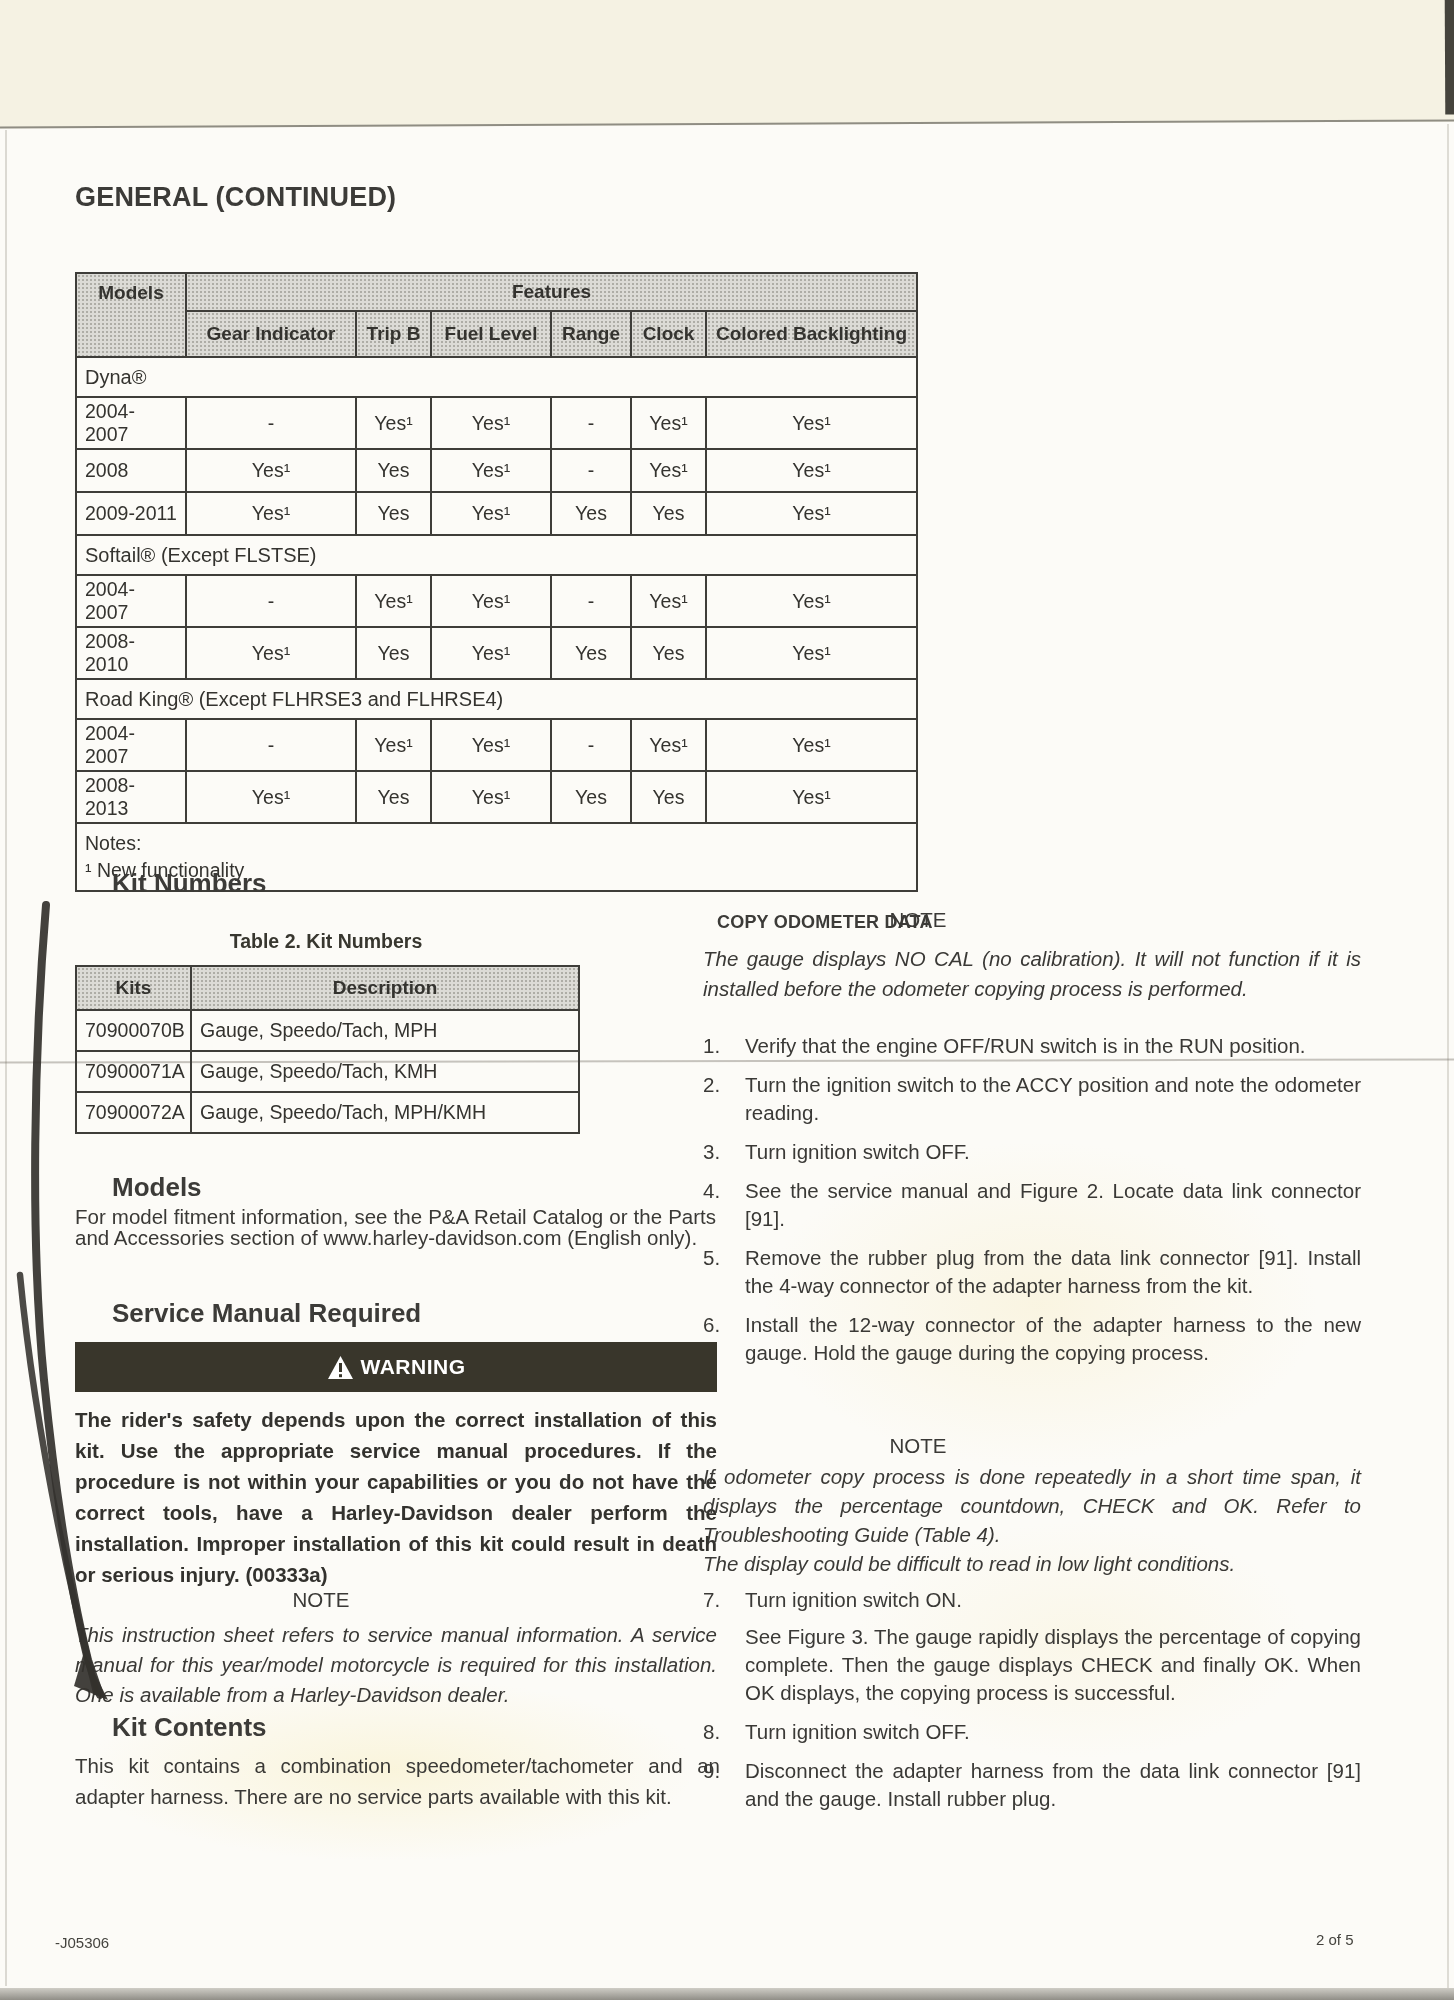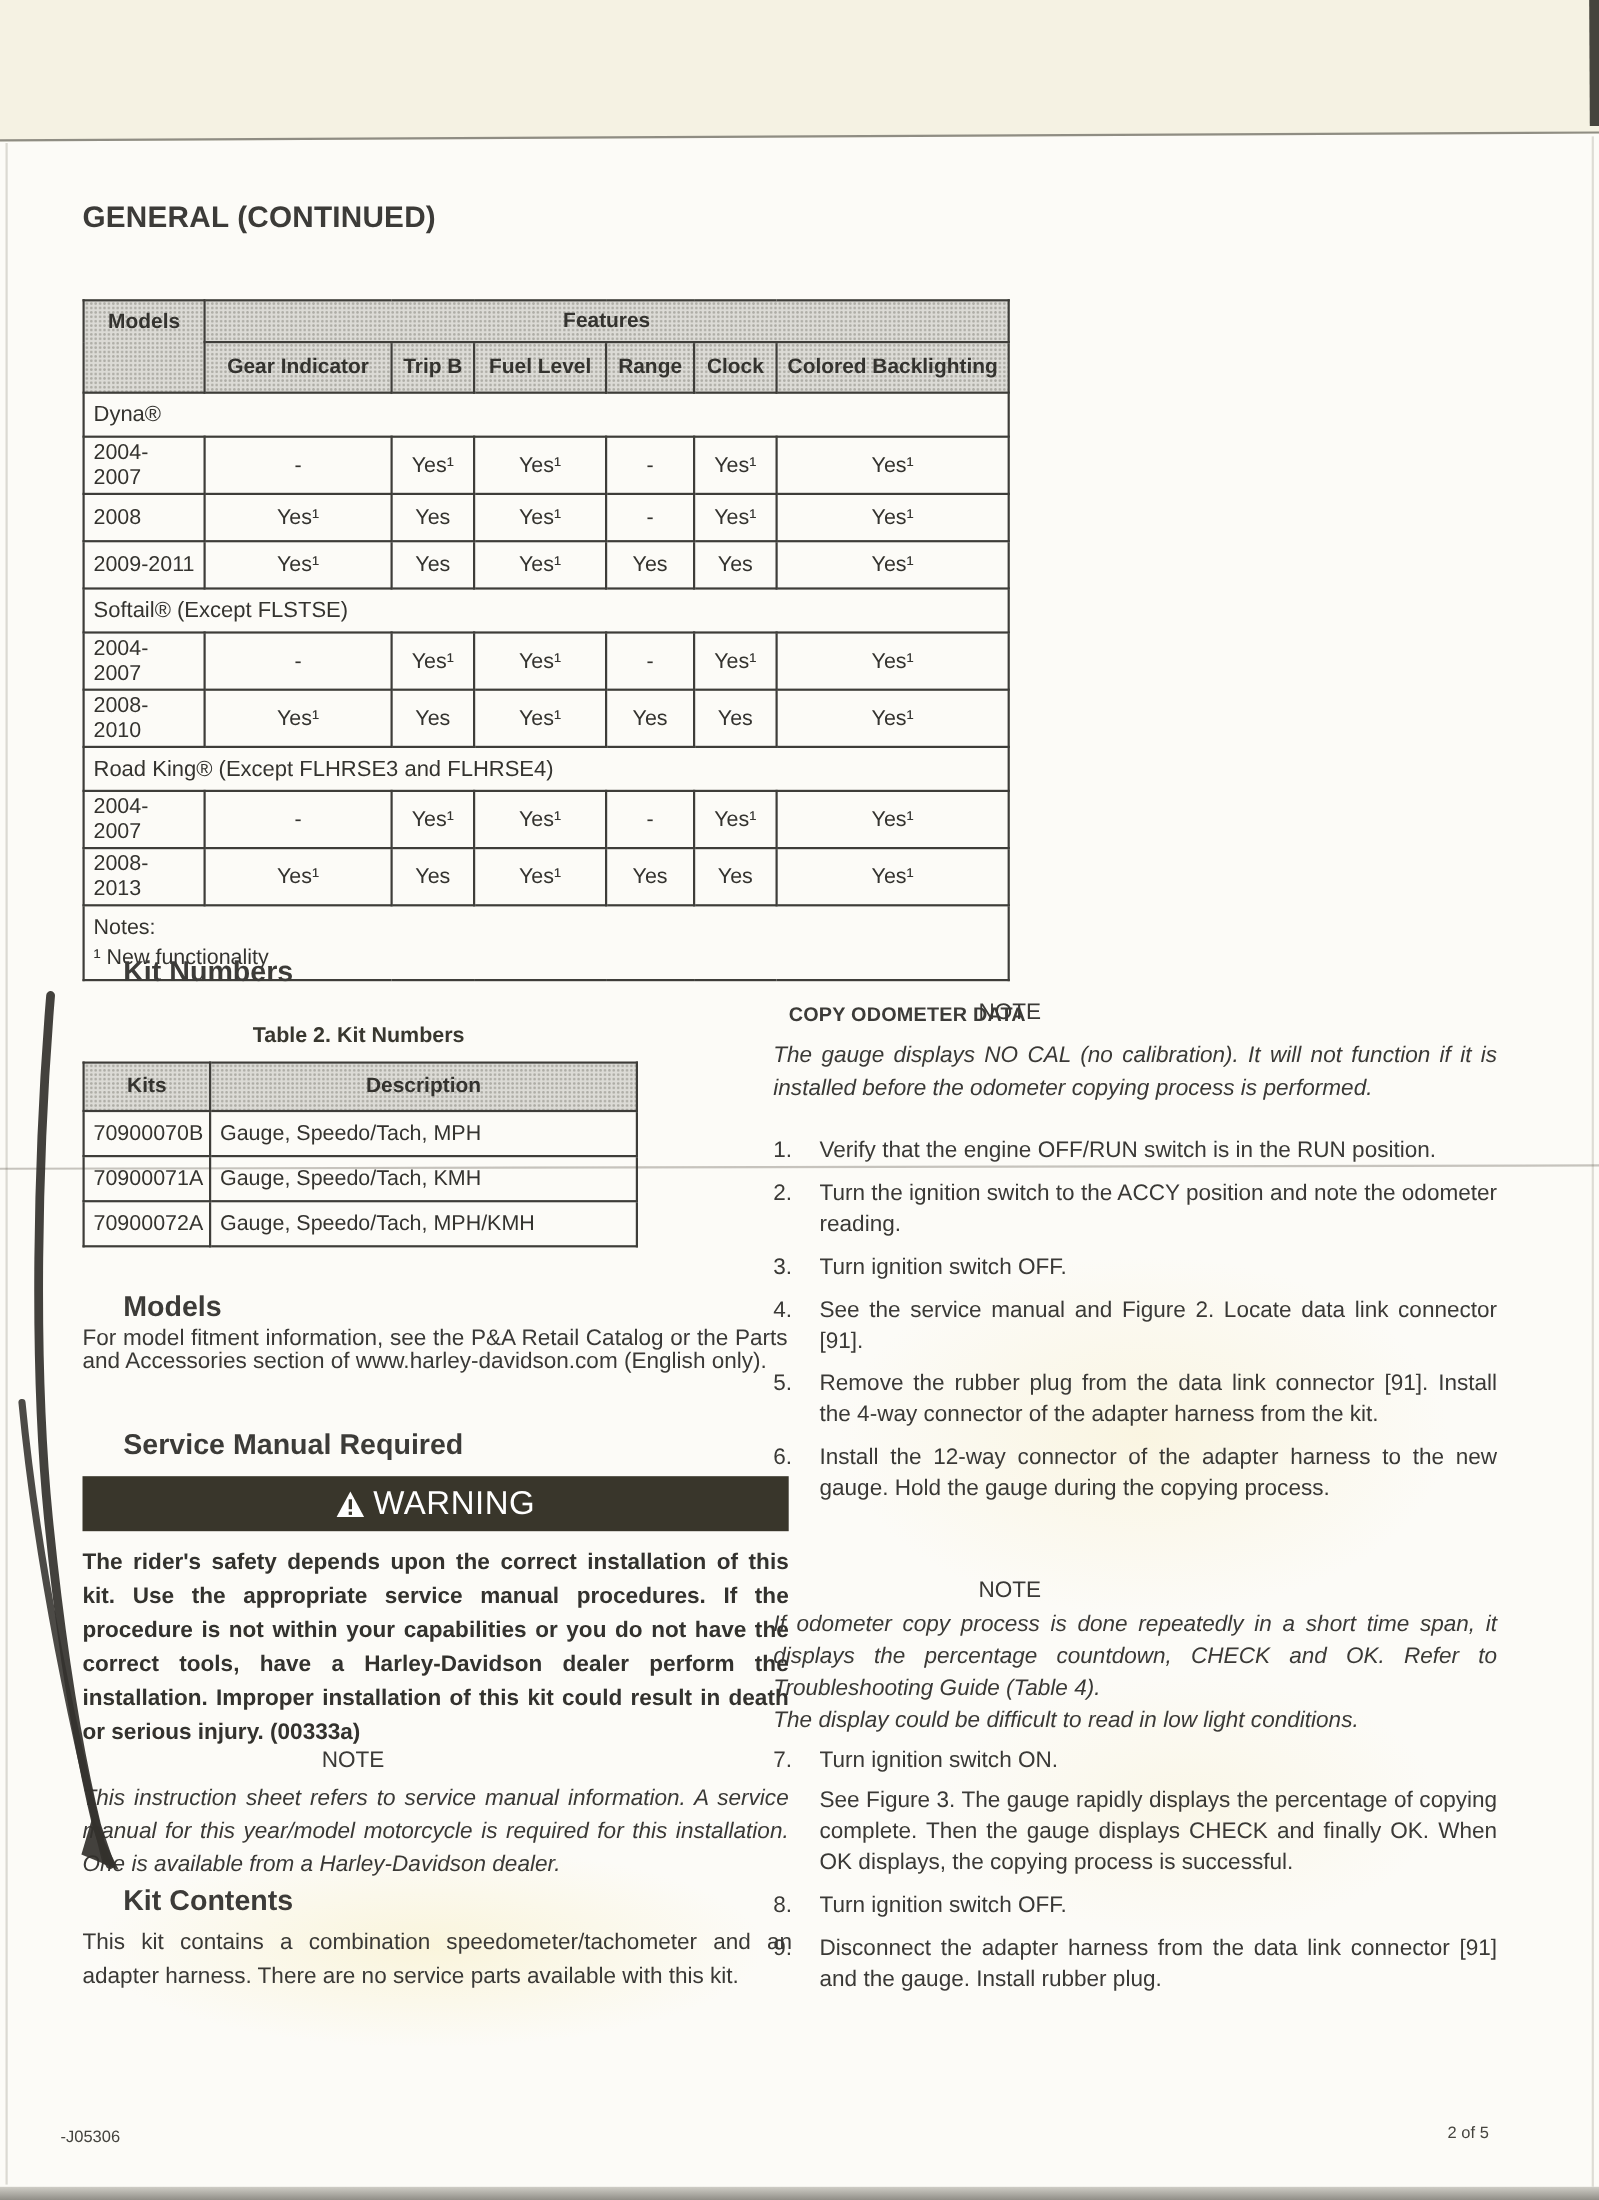--- a/index.html
+++ b/index.html
@@ -50,21 +50,21 @@
   tbody td{height:37px;padding:2px 8px;background:transparent;}
   td.center{text-align:center;padding:2px 2px;}
   td.group-cell{height:34px;font-size:20px;}
   td.notes-cell{height:auto;padding:6px 8px;line-height:27px;}
   .t2 thead th{height:40px;}
   .t2 tbody td{height:35px;}
 
   
   .warning-bar{position:absolute;left:75px;top:1342px;width:642px;height:50px;
     background:var(--warnbg,#39362b);color:#fff;display:flex;align-items:center;justify-content:center;gap:7px;}
-  .warning-bar .wlabel{font-weight:normal;font-size:30px;letter-spacing:.5px;}
+  .warning-bar .wlabel{font-weight:bold;font-size:21px;letter-spacing:.5px;}
   .warning-p{font-weight:bold;line-height:31px;color:#33322e;}
 
   
   .steps{position:absolute;font-size:20.5px;line-height:28px;}
   .step{display:flex;margin-bottom:11px;}
   .step-num{width:42px;flex:none;}
   .step-body{flex:1;text-align:justify;}
   .step-detail{margin-top:9px;text-align:justify;}
 
   .footer-item{position:absolute;font-size:15px;color:#45443f;white-space:nowrap;}

